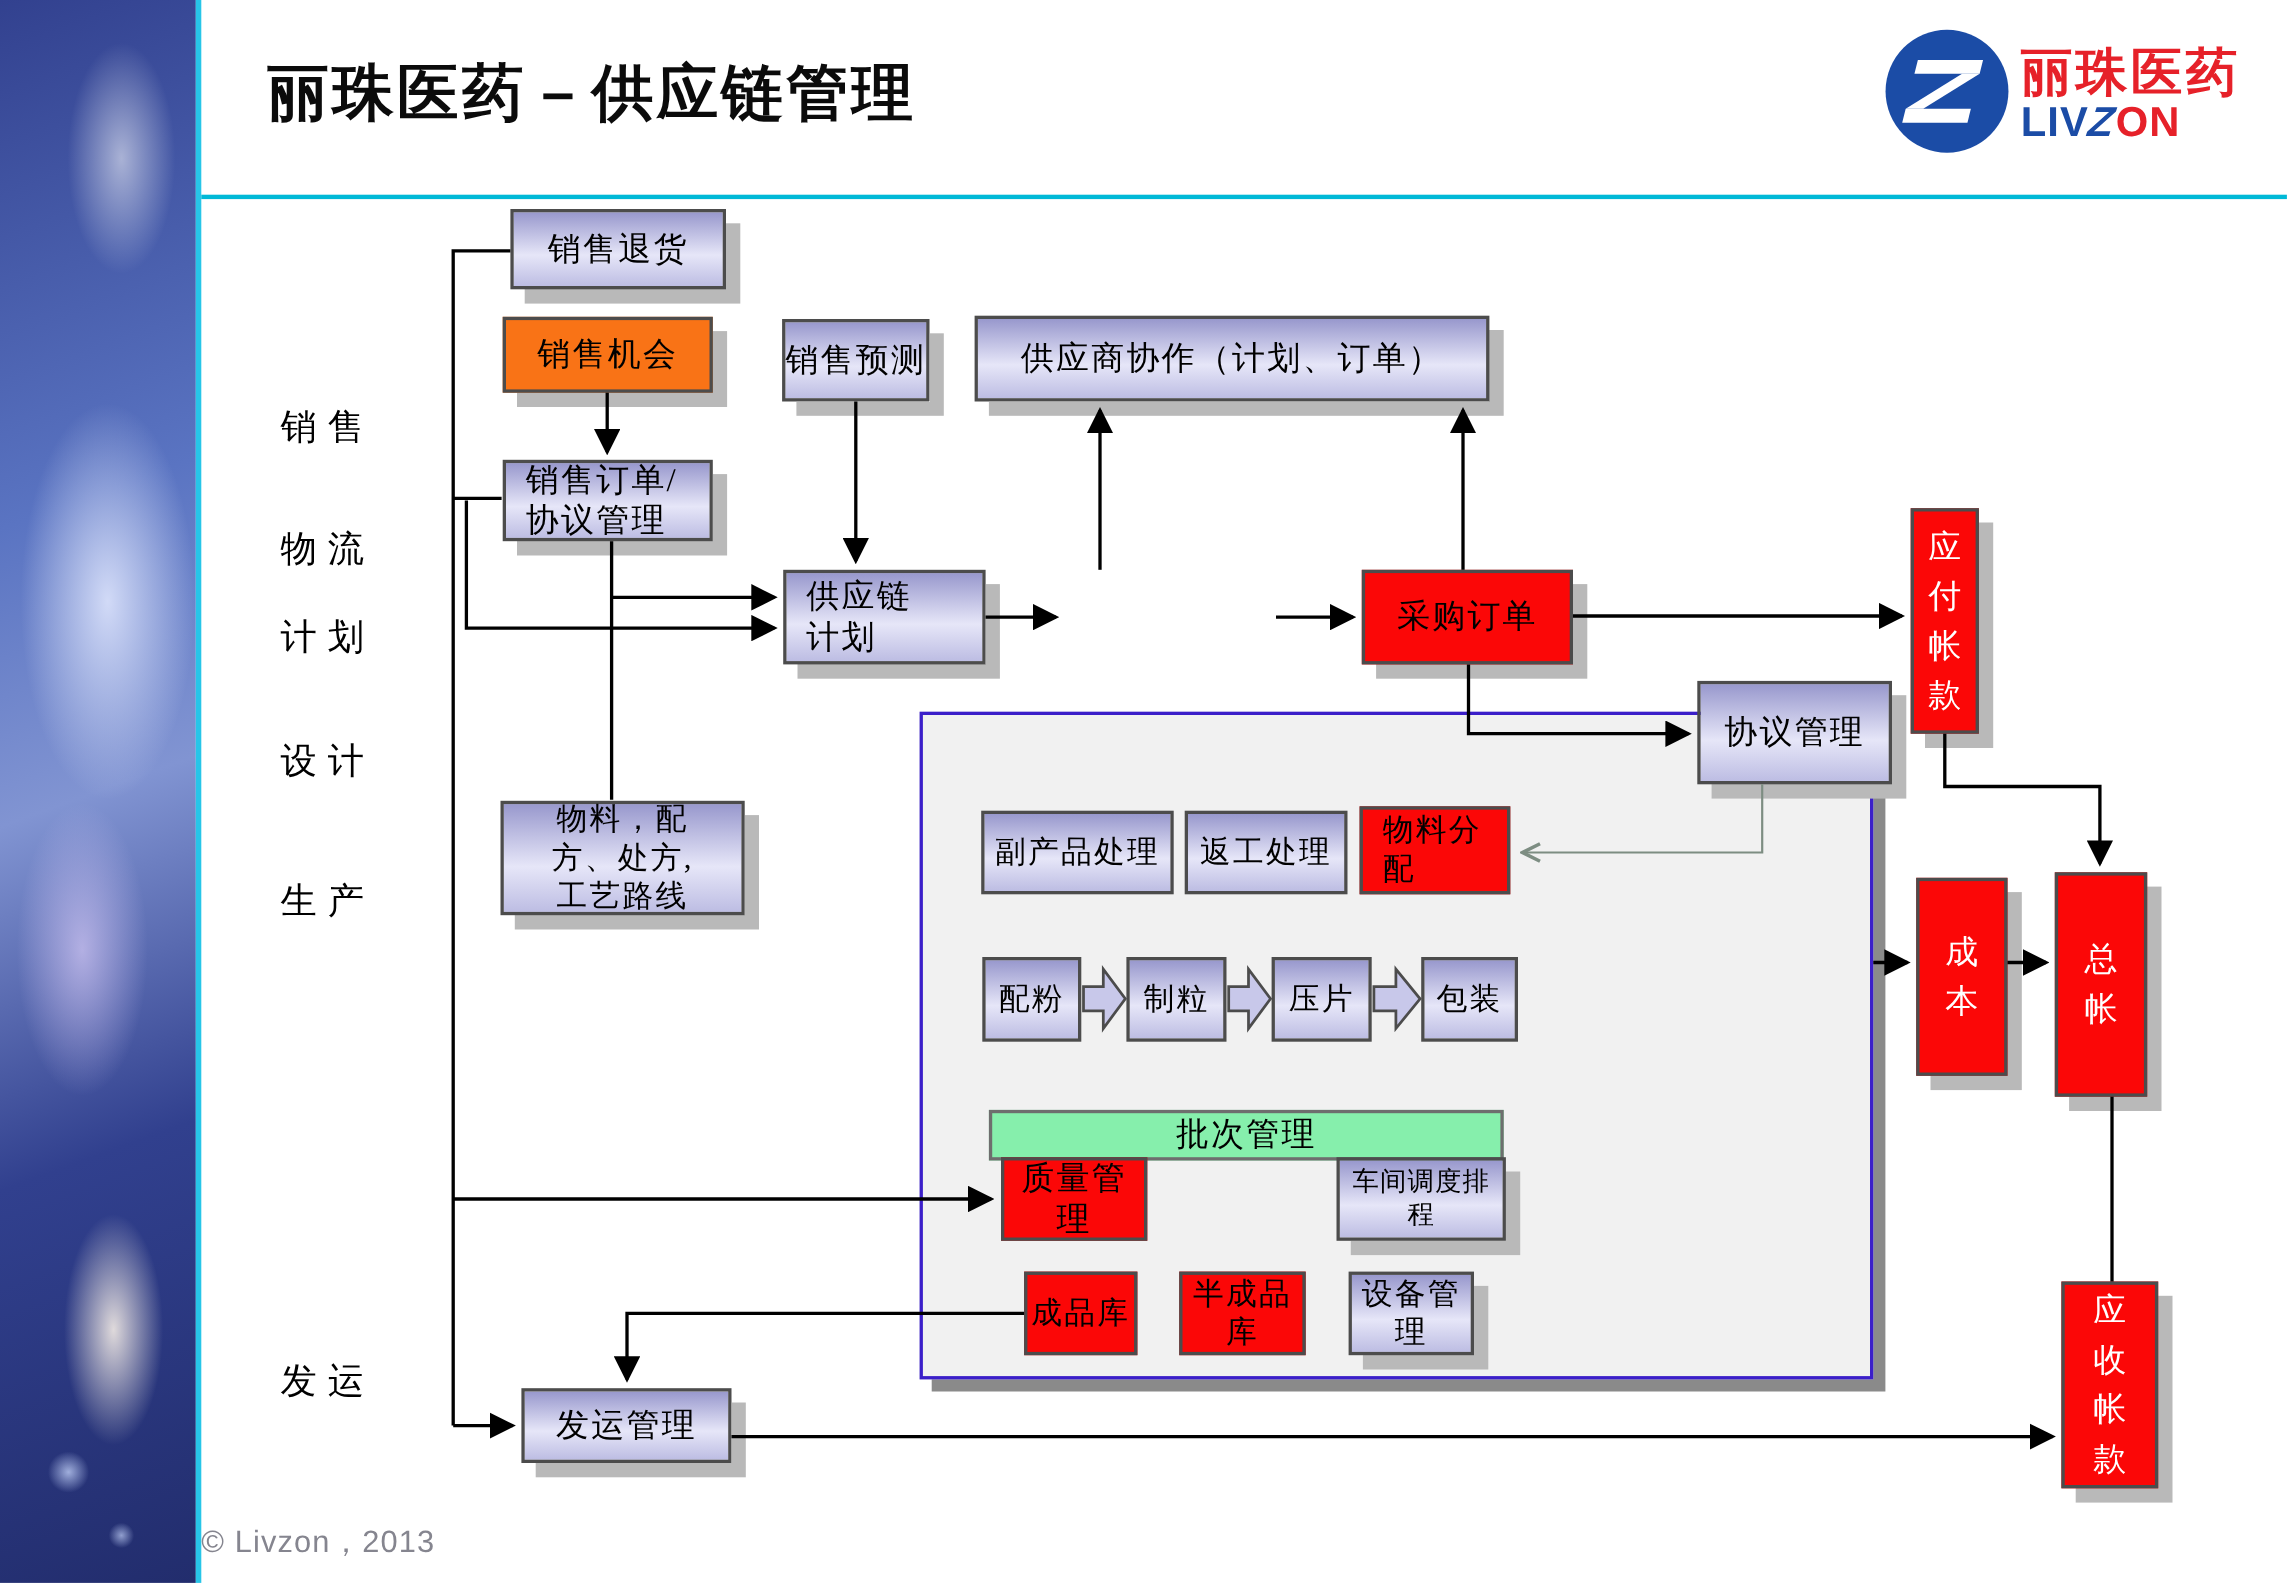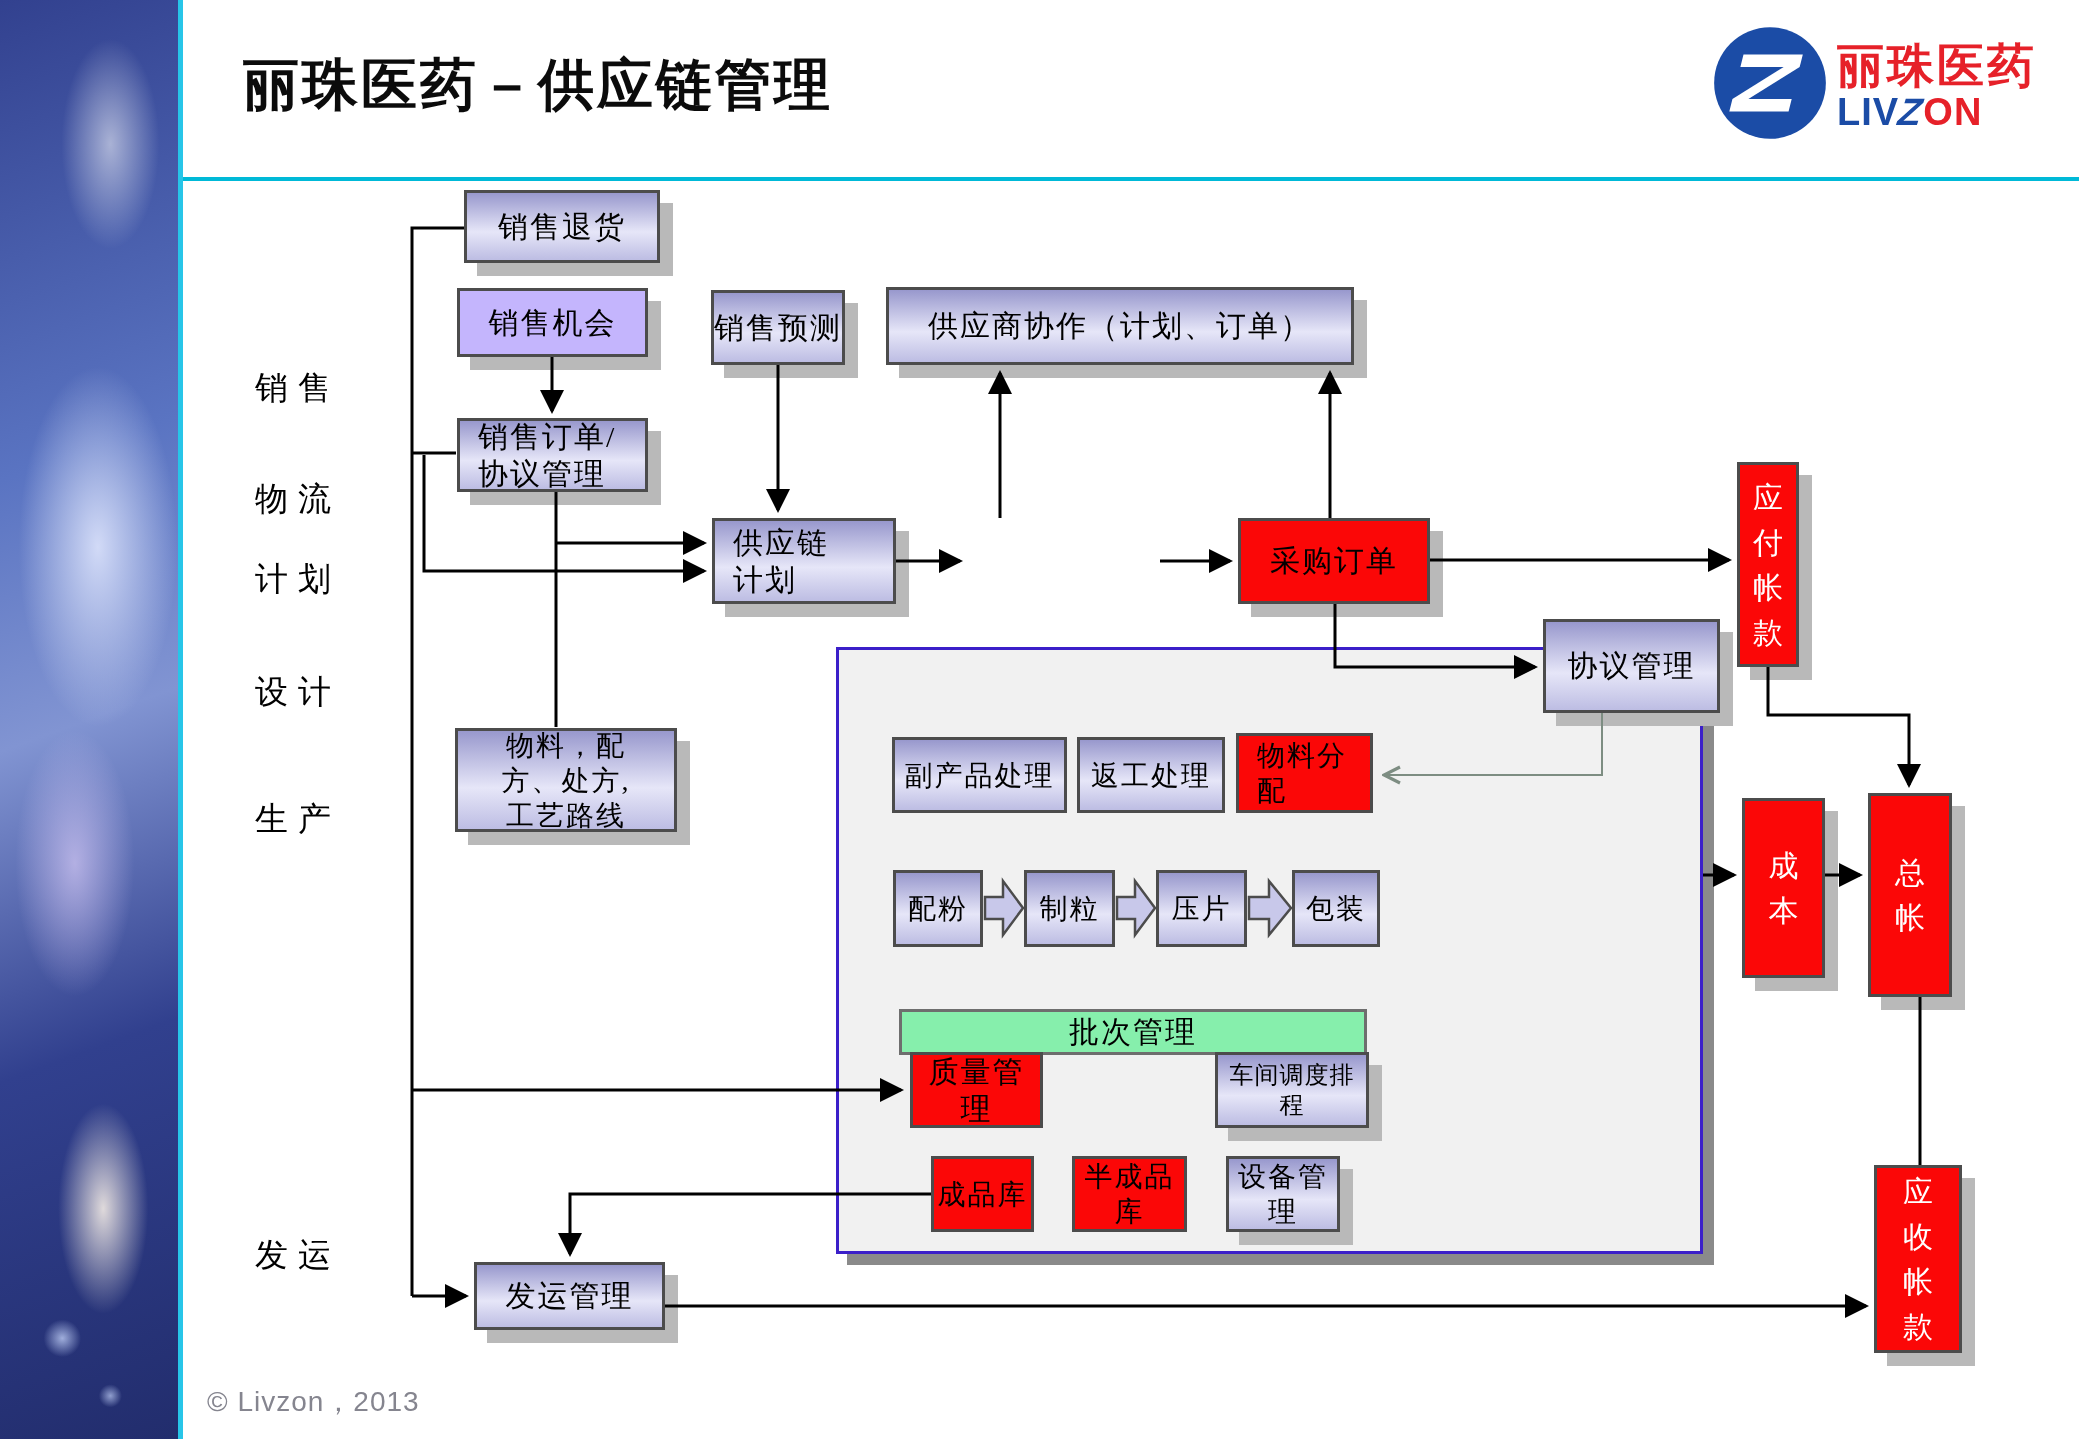--- a/index.html
+++ b/index.html
@@ -34,37 +34,37 @@
 
   
   .lane{position:absolute;left:250px;width:96px;height:42px;font-size:33px;color:#000;
         letter-spacing:10px;text-align:center;}
 
   
   .node{position:absolute;box-sizing:border-box;border:3px solid #4c4c4c;
         display:flex;align-items:center;justify-content:center;text-align:center;
         font-size:30px;color:#000;letter-spacing:2px;white-space:pre-line;line-height:1.25;}
   .purple{background:linear-gradient(180deg,#9898cd 0%,#e6e6f8 58%,#bdbde3 100%);}
-  .white-node{background:#c4b5fd;}
+  .white-node{background:#f97316;}
   .red{background:#fb0707;}
   .orange{background:#86efac;border-color:#6e6e6e;margin-top:32px;}
   .shadow{box-shadow:13px 13px 0 #b9b9b9;}
   .cshadow{box-shadow:11px 11px 0 #8a8a8a;}
   .left-text{justify-content:flex-start;text-align:left;padding-left:18px;}
   .vfin{color:#ffffff;line-height:1.5;font-size:30px;letter-spacing:0;}
   .small{font-size:28px;}
   .xsmall{font-size:24px;letter-spacing:1px;}
 
   #container{position:absolute;left:836px;top:647px;width:867px;height:607px;
      background:#f1f1f1;border:3px solid #3b1fc9;box-sizing:border-box;}
 
   #wires{position:absolute;left:0;top:0;width:2079px;height:1439px;pointer-events:none;}
 
   #footer{position:absolute;left:183px;top:1383px;font-size:28px;color:#85858f;
-      font-family:"Liberation Sans",sans-serif;letter-spacing:1px;margin-left:24px;}
+      font-family:"Liberation Sans",sans-serif;letter-spacing:1px;}
 </style>
 </head>
 <body>
 
 <div id="slide">
 
   <div id="sidebar"></div>
 
   <div id="page-title">丽珠医药－供应链管理</div>
   <div id="title-rule"></div>

